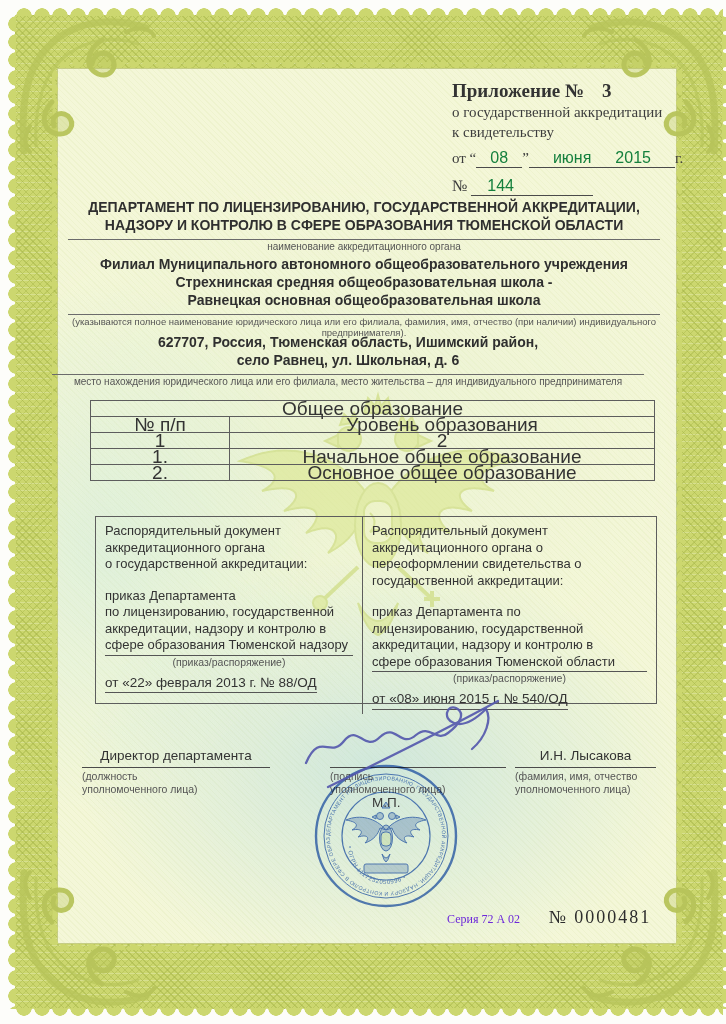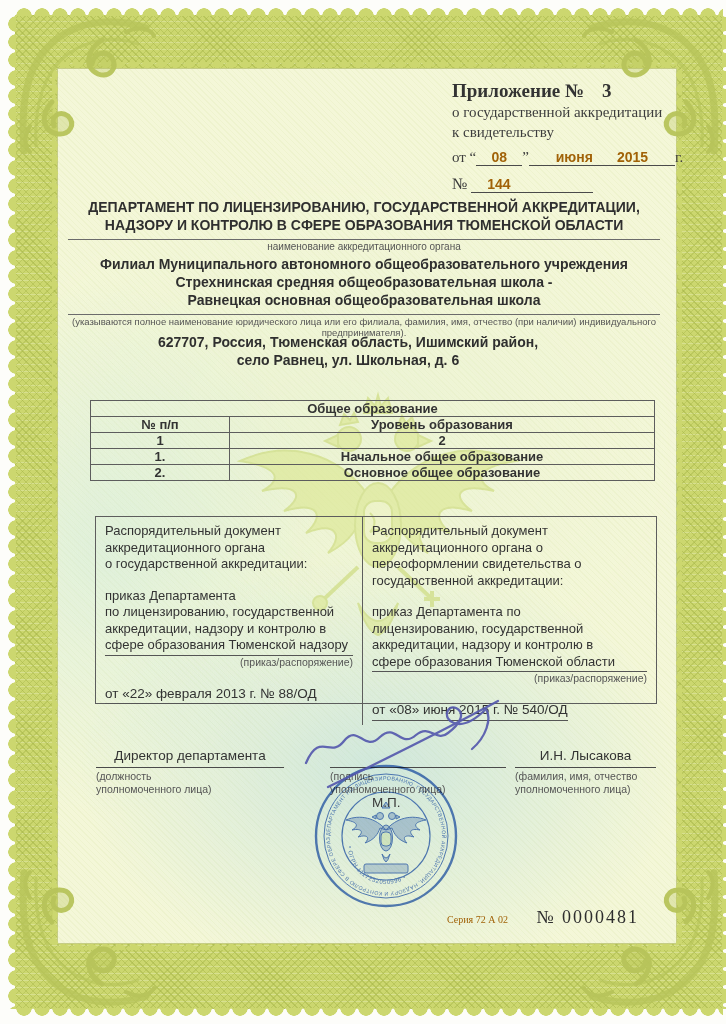--- a/index.html
+++ b/index.html
@@ -49,66 +49,66 @@
   .serif{font-family:"Liberation Serif",serif;}
   .abs{position:absolute;z-index:5;}
   .pre{white-space:pre-line;}
 
   .hdr{left:452px;top:80px;width:214px;}
   .hdr-title{font-family:"Liberation Serif",serif;font-weight:bold;font-size:19px;color:#333;}
   .hdr-title .num{margin-left:18px;}
   .hdr-sub{font-family:"Liberation Serif",serif;font-size:15px;line-height:20px;color:#3d3d3d;}
   .hdr-date{font-family:"Liberation Serif",serif;font-size:15px;margin-top:7px;white-space:nowrap;color:#3d3d3d;}
   .fill{display:inline-block;border-bottom:1px solid #4a4a4a;font-family:"Liberation Sans",sans-serif;
-        font-weight:bold;font-size:14px;text-align:center;color:#a16207;}
+        font-weight:normal;font-size:16px;text-align:center;color:#15803d;}
   .f-day{min-width:46px;}
   .f-my{min-width:146px;}
   .f-my .yr{margin-left:24px;}
   .hdr-no{font-family:"Liberation Serif",serif;font-size:16px;margin-top:9px;}
   .f-no{min-width:106px;text-align:left;padding-left:16px;}
 
   .center-block{text-align:center;}
   .authority{left:68px;top:198px;width:592px;}
   .b14{font-size:14px;font-weight:bold;line-height:18px;color:#2f2f2f;}
   .cap-rule{margin-top:5px;border-top:1px solid #6b6b6b;padding-top:1px;}
   .cap{font-size:10px;color:#555;line-height:11.5px;}
   .cap9{font-size:9.5px;color:#555;line-height:11px;}
 
   .org{left:68px;top:255px;width:592px;}
   .addr{left:52px;top:333px;width:592px;}
 
   table.edu{position:absolute;z-index:5;left:90px;top:400px;width:565px;border-collapse:collapse;
-    font-size:13px;color:#333;font-weight:bold;}
+    font-size:19px;color:#333;}
   table.edu td{border:1px solid #5d5d5d;text-align:center;padding:0 2px;height:15px;line-height:15px;}
   td.cnum{width:134px;}
 
   .orders{left:95px;top:516px;width:560px;height:186px;border:1px solid #5d5d5d;display:grid;
     grid-template-columns:266px 1fr;z-index:5;}
   .order-cell{padding:6px 9px 4px 9px;font-size:13px;line-height:16.5px;color:#333;}
   .order-cell.right{border-left:1px solid #5d5d5d;}
   .order-gap{height:15px;}
   .order-body{border-bottom:1px solid #555;padding-bottom:1px;}
-  .order-cap{font-size:10.5px;color:#555;text-align:right;line-height:13px;}
-  .order-date{display:inline-block;border-bottom:1px solid #555;font-size:13.5px;margin-top:17px;padding-bottom:1px;}
+  .order-cap{font-size:10.5px;color:#555;text-align:center;line-height:13px;}
+  .order-date{display:inline-block;border-bottom:1px solid #555;font-size:13.5px;margin-top:6px;padding-bottom:1px;}
 
   .sig-col{position:absolute;z-index:5;top:748px;}
-  .sig1{left:96px;width:188px;}
+  .sig1{left:82px;width:188px;}
   .sig2{left:330px;width:176px;}
   .sig3{left:515px;width:141px;}
   .sig-line{height:19px;border-bottom:1.5px solid #4a4a4a;text-align:center;font-size:13.5px;color:#333;}
   .sig-cap{font-size:10.5px;line-height:12.5px;color:#555;text-align:left;margin-top:2px;}
 
   .mp{left:372px;top:795px;font-size:13.5px;color:#3a3a3a;z-index:7;}
 
   .seal{left:302px;top:760px;z-index:6;mix-blend-mode:multiply;opacity:.92;}
   .signature{left:300px;top:697px;z-index:7;}
   .watermark{left:218px;top:375px;z-index:3;opacity:.6;}
 
   .footer{left:447px;top:907px;z-index:5;white-space:nowrap;}
-  .f-series{font-family:"Liberation Serif",serif;font-size:10px;color:#a16207;}
+  .f-series{font-family:"Liberation Serif",serif;font-size:12px;color:#6d28d9;}
   .f-number{font-family:"Liberation Serif",serif;font-size:18px;letter-spacing:2px;color:#2d2d2d;margin-left:24px;}
 </style>
 </head>
 <body>
 
 <div class="page">
 
   <div class="frame-band"></div>
   <div class="scallop sc-top"></div>
   <div class="scallop sc-bottom"></div>
@@ -196,20 +196,23 @@
     <div class="b14 pre">ДЕПАРТАМЕНТ ПО ЛИЦЕНЗИРОВАНИЮ, ГОСУДАРСТВЕННОЙ АККРЕДИТАЦИИ,
 НАДЗОРУ И КОНТРОЛЮ В СФЕРЕ ОБРАЗОВАНИЯ ТЮМЕНСКОЙ ОБЛАСТИ</div>
     <div class="cap-rule">
       <div class="cap">наименование аккредитационного органа</div>
     </div>
   </div>
 
   <div class="abs addr center-block">
     <div class="b14 pre">627707, Россия, Тюменская область, Ишимский район,
 село Равнец, ул. Школьная, д. 6</div>
+    <div class="cap-rule">
+      <div class="cap">место нахождения юридического лица или его филиала, место жительства – для индивидуального предпринимателя</div>
+    </div>
   </div>
 
   <table class="edu">
     <tbody>
         <tr>
       <td colspan="2">Общее образование</td>
     </tr>
     <tr>
       <td class="cnum">№ п/п</td>
       <td>Уровень образования</td>

